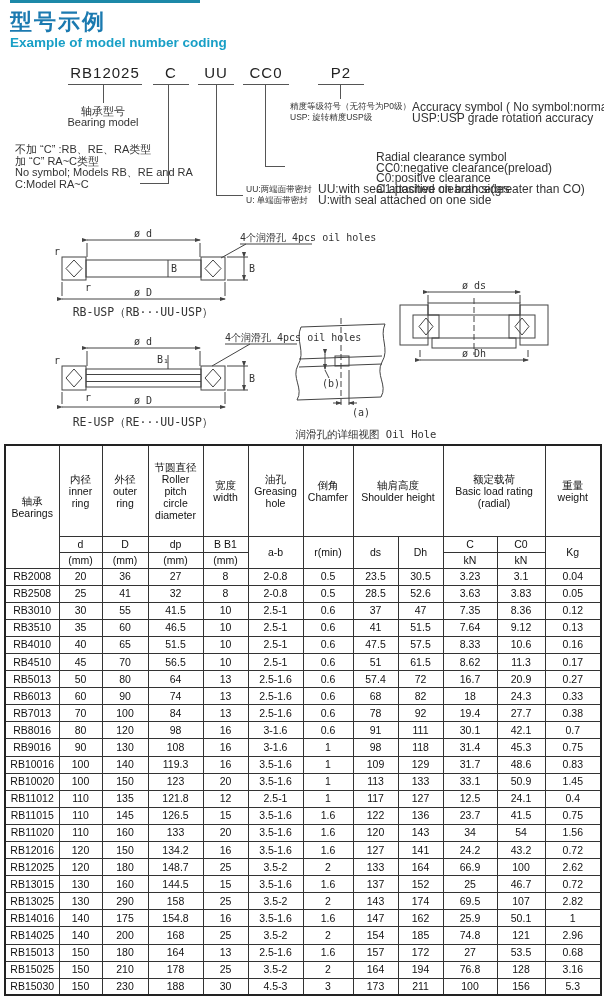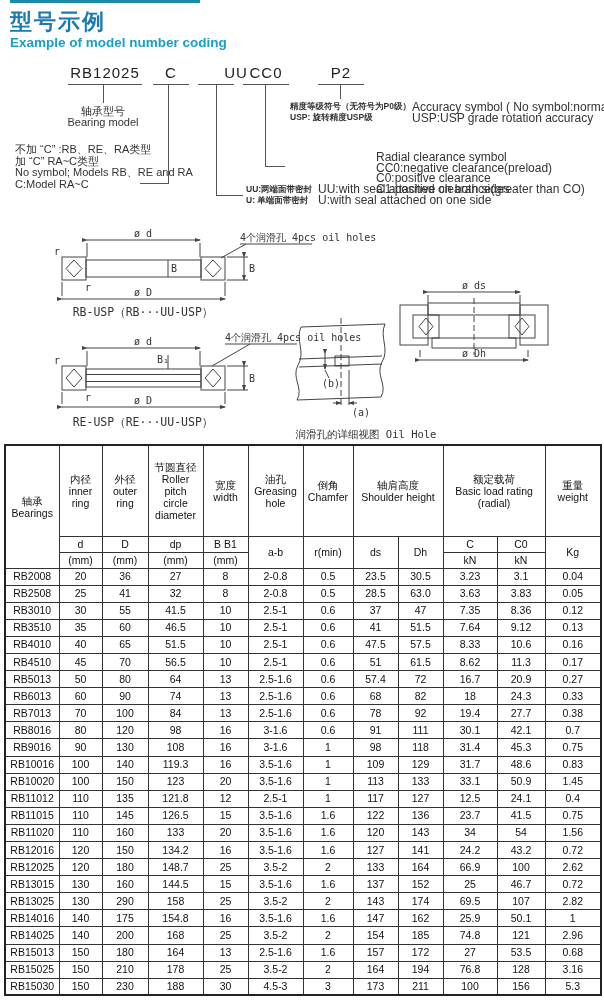--- a/index.html
+++ b/index.html
@@ -4,21 +4,21 @@
 <style>
   html,body{margin:0;padding:0;background:#fff;}
   .page{position:relative;width:604px;height:1000px;background:#ffffff;overflow:hidden;
         font-family:"Liberation Sans",sans-serif;color:#222;}
   .abs{position:absolute;}
   .hline,.vline{position:absolute;background:#555;}
   .top-accent{position:absolute;left:10px;top:0;width:190px;height:3px;background:#1d89a8;}
   .title-zh{position:absolute;left:10px;top:7px;font-size:22px;font-weight:bold;color:#1b7ab0;letter-spacing:2px;}
   .title-en{position:absolute;left:10px;top:35px;font-size:13.5px;font-weight:bold;color:#189fc6;}
   .codeseg{position:absolute;font-size:15px;color:#222;text-align:center;letter-spacing:1px;white-space:nowrap;}
-  .ann{position:absolute;font-size:8.5px;color:#333;line-height:10.5px;white-space:nowrap;font-weight:bold;}
+  .ann{position:absolute;font-size:8.5px;color:#333;line-height:10.5px;white-space:nowrap;}
   .ann9{position:absolute;font-size:11px;color:#333;line-height:11.5px;white-space:nowrap;}
   .ann8{position:absolute;font-size:12px;color:#333;line-height:10.5px;white-space:nowrap;}
   .center{text-align:center;}
   
   .btable{position:absolute;left:4px;top:444px;width:596px;border-collapse:collapse;table-layout:fixed;
           background:#fff;border:2px solid #222;font-size:10.5px;color:#111;}
   .btable th,.btable td{border:1px solid #333;text-align:center;vertical-align:middle;padding:0;
           font-weight:normal;white-space:pre-line;line-height:12px;overflow:hidden;}
   .btable thead tr.r1{height:91px;}
   .btable thead tr.r2{height:16px;}
@@ -32,21 +32,21 @@
 
 <div class="page">
 
   <div class="top-accent"></div>
   <div class="title-zh">型号示例</div>
   <div class="title-en">Example of model number coding</div>
 
   <div class="abs" style="left:0;top:58px;width:604px;height:150px;">
     <div class="codeseg" style="left:68px;top:6px;width:74px;">RB12025</div>
     <div class="codeseg" style="left:153px;top:6px;width:36px;">C</div>
-    <div class="codeseg" style="left:198px;top:6px;width:36px;margin-left:20px;">UU</div>
+    <div class="codeseg" style="left:198px;top:6px;width:36px;">UU</div>
     <div class="codeseg" style="left:243px;top:6px;width:46px;">CC0</div>
     <div class="codeseg" style="left:318px;top:6px;width:46px;">P2</div>
 
     <div class="hline" style="left:68px;top:26px;width:74px;height:1px;"></div>
     <div class="hline" style="left:153px;top:26px;width:36px;height:1px;"></div>
     <div class="hline" style="left:198px;top:26px;width:36px;height:1px;"></div>
     <div class="hline" style="left:243px;top:26px;width:46px;height:1px;"></div>
     <div class="hline" style="left:318px;top:26px;width:46px;height:1px;"></div>
 
     <div class="vline" style="left:103px;top:26px;width:1px;height:19px;"></div>
@@ -280,21 +280,21 @@
         </tr>
         <tr>
           <td>RB2508</td>
           <td>25</td>
           <td>41</td>
           <td>32</td>
           <td>8</td>
           <td>2-0.8</td>
           <td>0.5</td>
           <td>28.5</td>
-          <td>63.0</td>
+          <td>52.6</td>
           <td>3.63</td>
           <td>3.83</td>
           <td>0.05</td>
         </tr>
         <tr>
           <td>RB3010</td>
           <td>30</td>
           <td>55</td>
           <td>41.5</td>
           <td>10</td>

